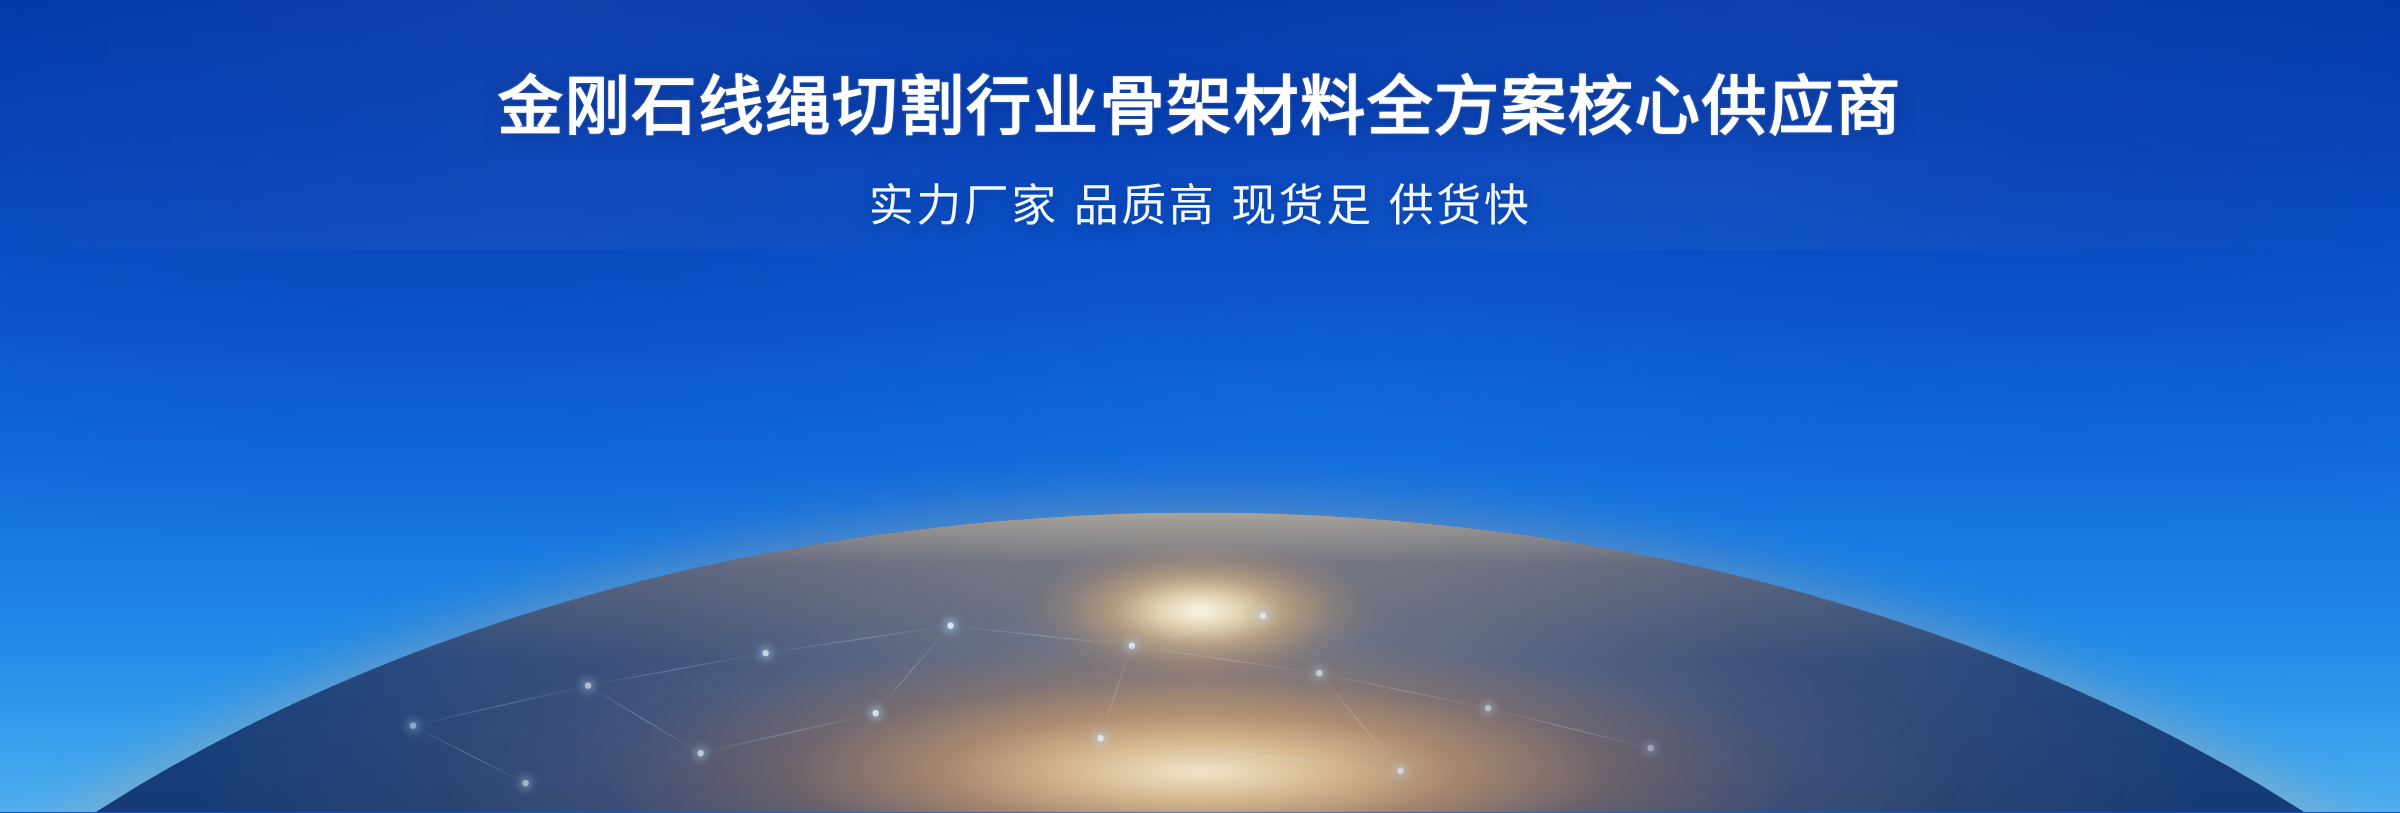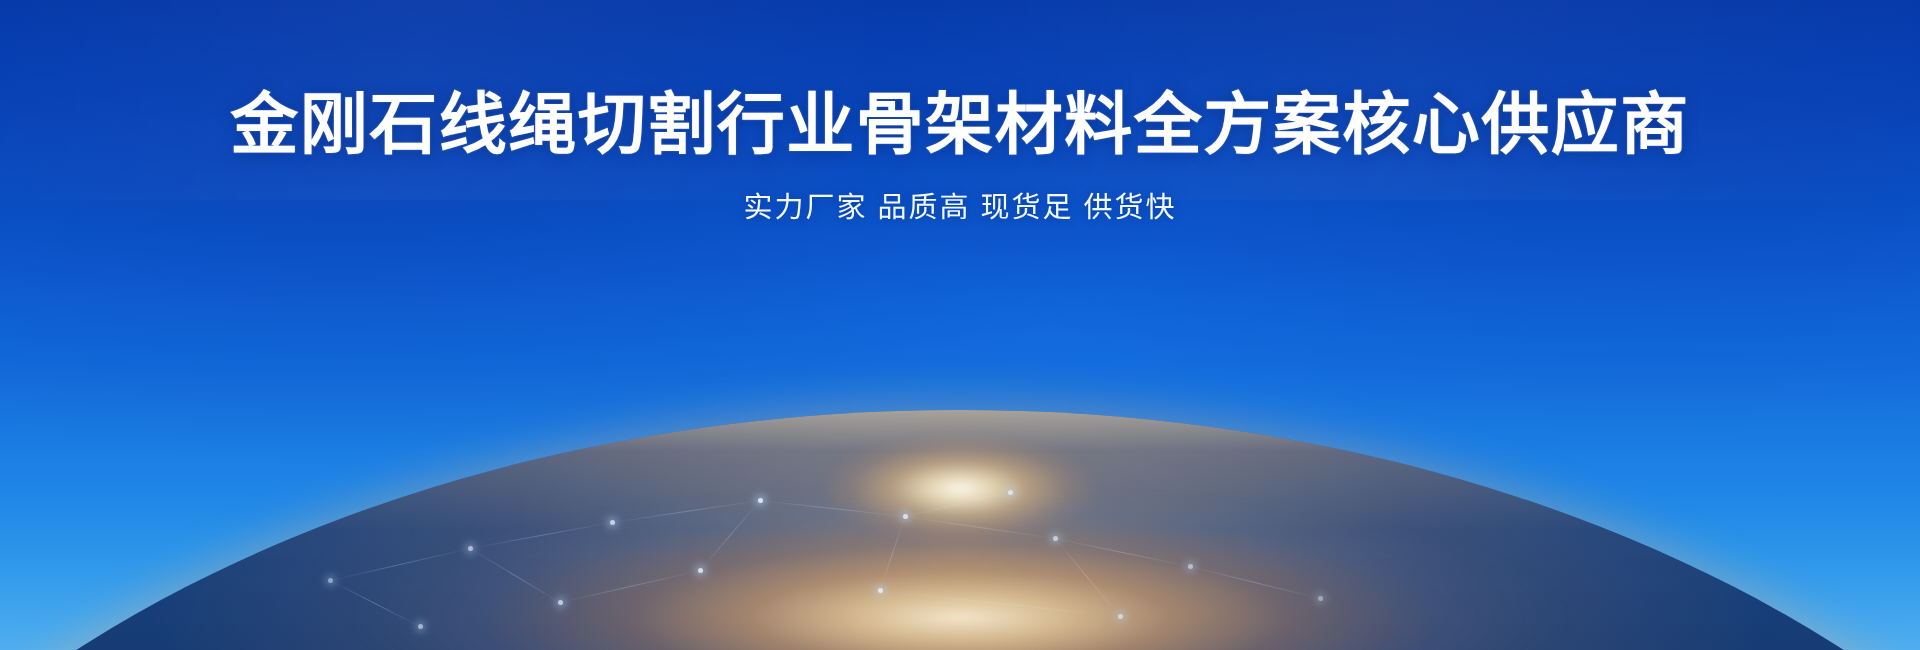--- a/index.html
+++ b/index.html
@@ -94,29 +94,29 @@
 
   .netline{ position:absolute; height:1px; background:linear-gradient(90deg, rgba(180,220,255,0) 0%, rgba(200,230,255,0.55) 50%, rgba(180,220,255,0) 100%); transform-origin:left center; }
   .node{ position:absolute; width:5px; height:5px; border-radius:50%; background:#eaf5ff; box-shadow:0 0 8px 2px rgba(180,220,255,0.9); }
 
   
   .content{
     position:absolute; left:0; right:0; top:0;
     text-align:center; z-index:40;
   }
   .headline{
-    margin:0; padding-top:84px;
-    font-size:68px; font-weight:bold; color:#ffffff;
+    margin:0; padding-top:56px;
+    font-size:52px; font-weight:bold; color:#ffffff;
     letter-spacing:1.5px; line-height:1.18;
     text-shadow:0 2px 14px rgba(5,40,120,0.55), 0 0 2px rgba(255,255,255,0.35);
     white-space:nowrap;
   }
   .sub1{
     margin:0; padding-top:24px;
-    font-size:29px; font-weight:400; color:#f2f8ff;
+    font-size:36px; font-weight:400; color:#f2f8ff;
     letter-spacing:2px; line-height:1.35;
     text-shadow:0 1px 10px rgba(5,40,120,0.45);
     white-space:nowrap;
   }
   .sub2{
     margin:0; padding-top:17px;
     font-size:29px; font-weight:400; color:#eef5ff;
     letter-spacing:1.5px; line-height:1.35;
     text-shadow:0 1px 10px rgba(5,40,120,0.45);
     white-space:nowrap;

